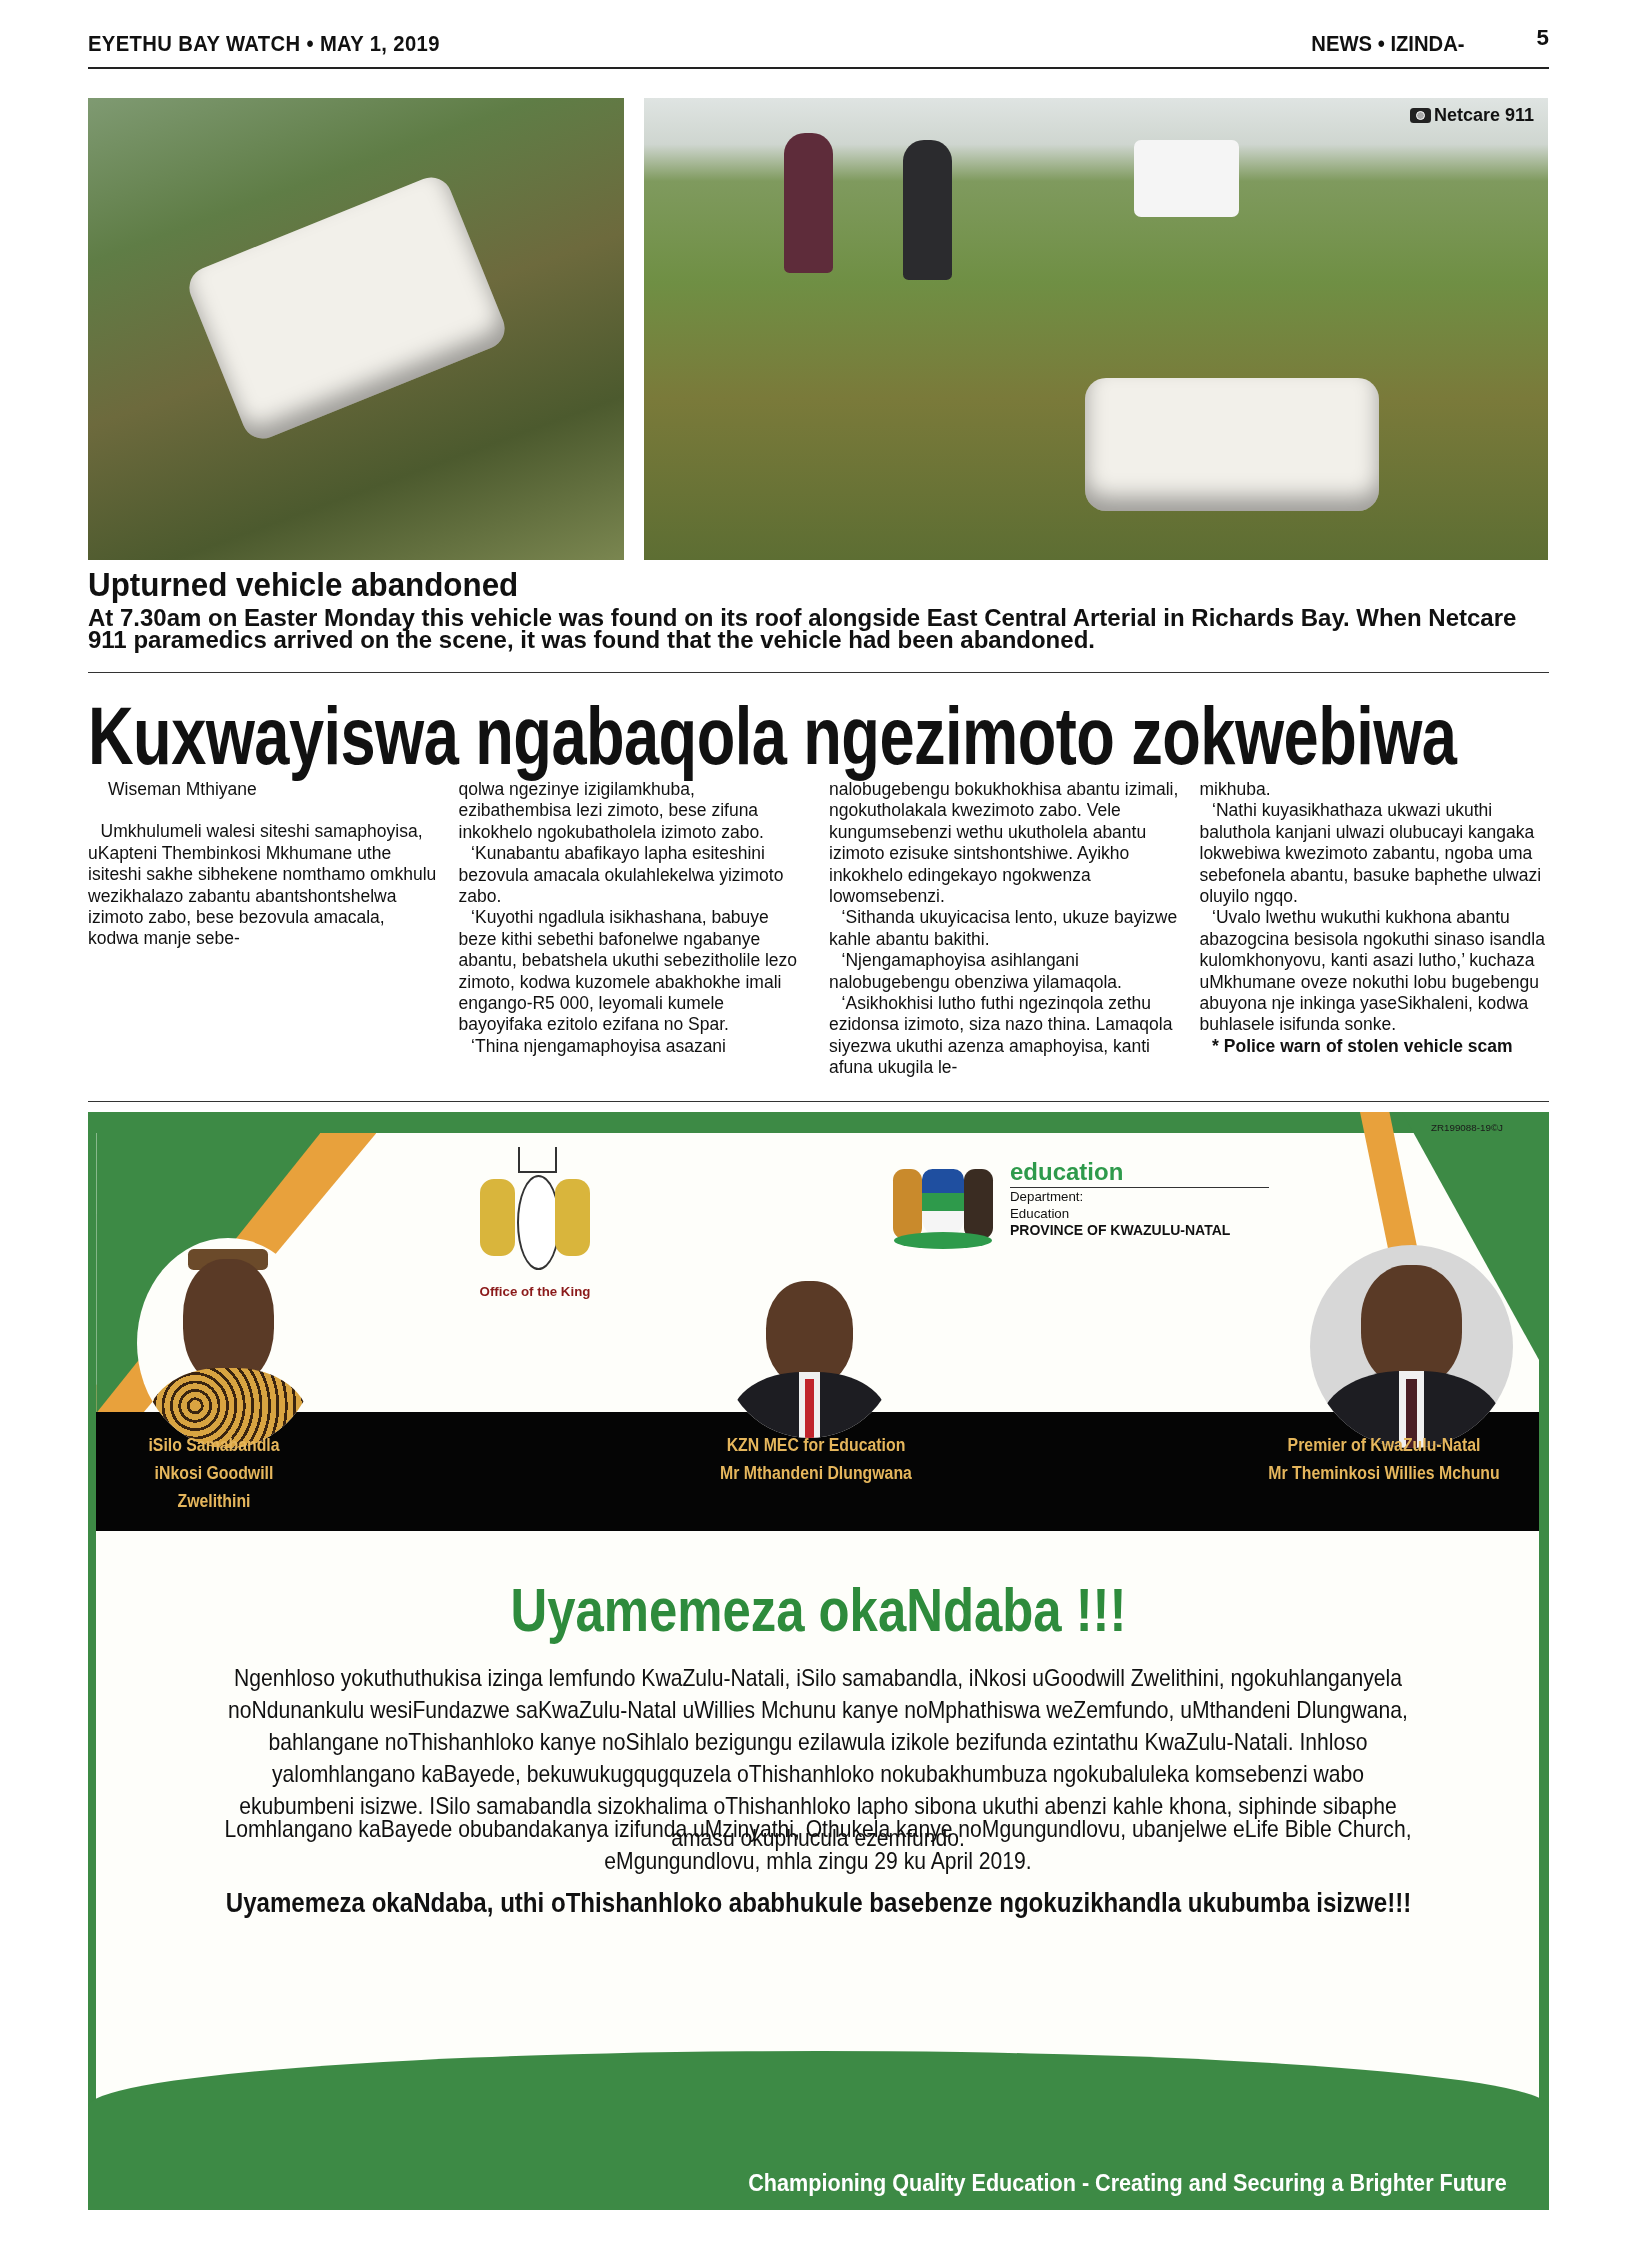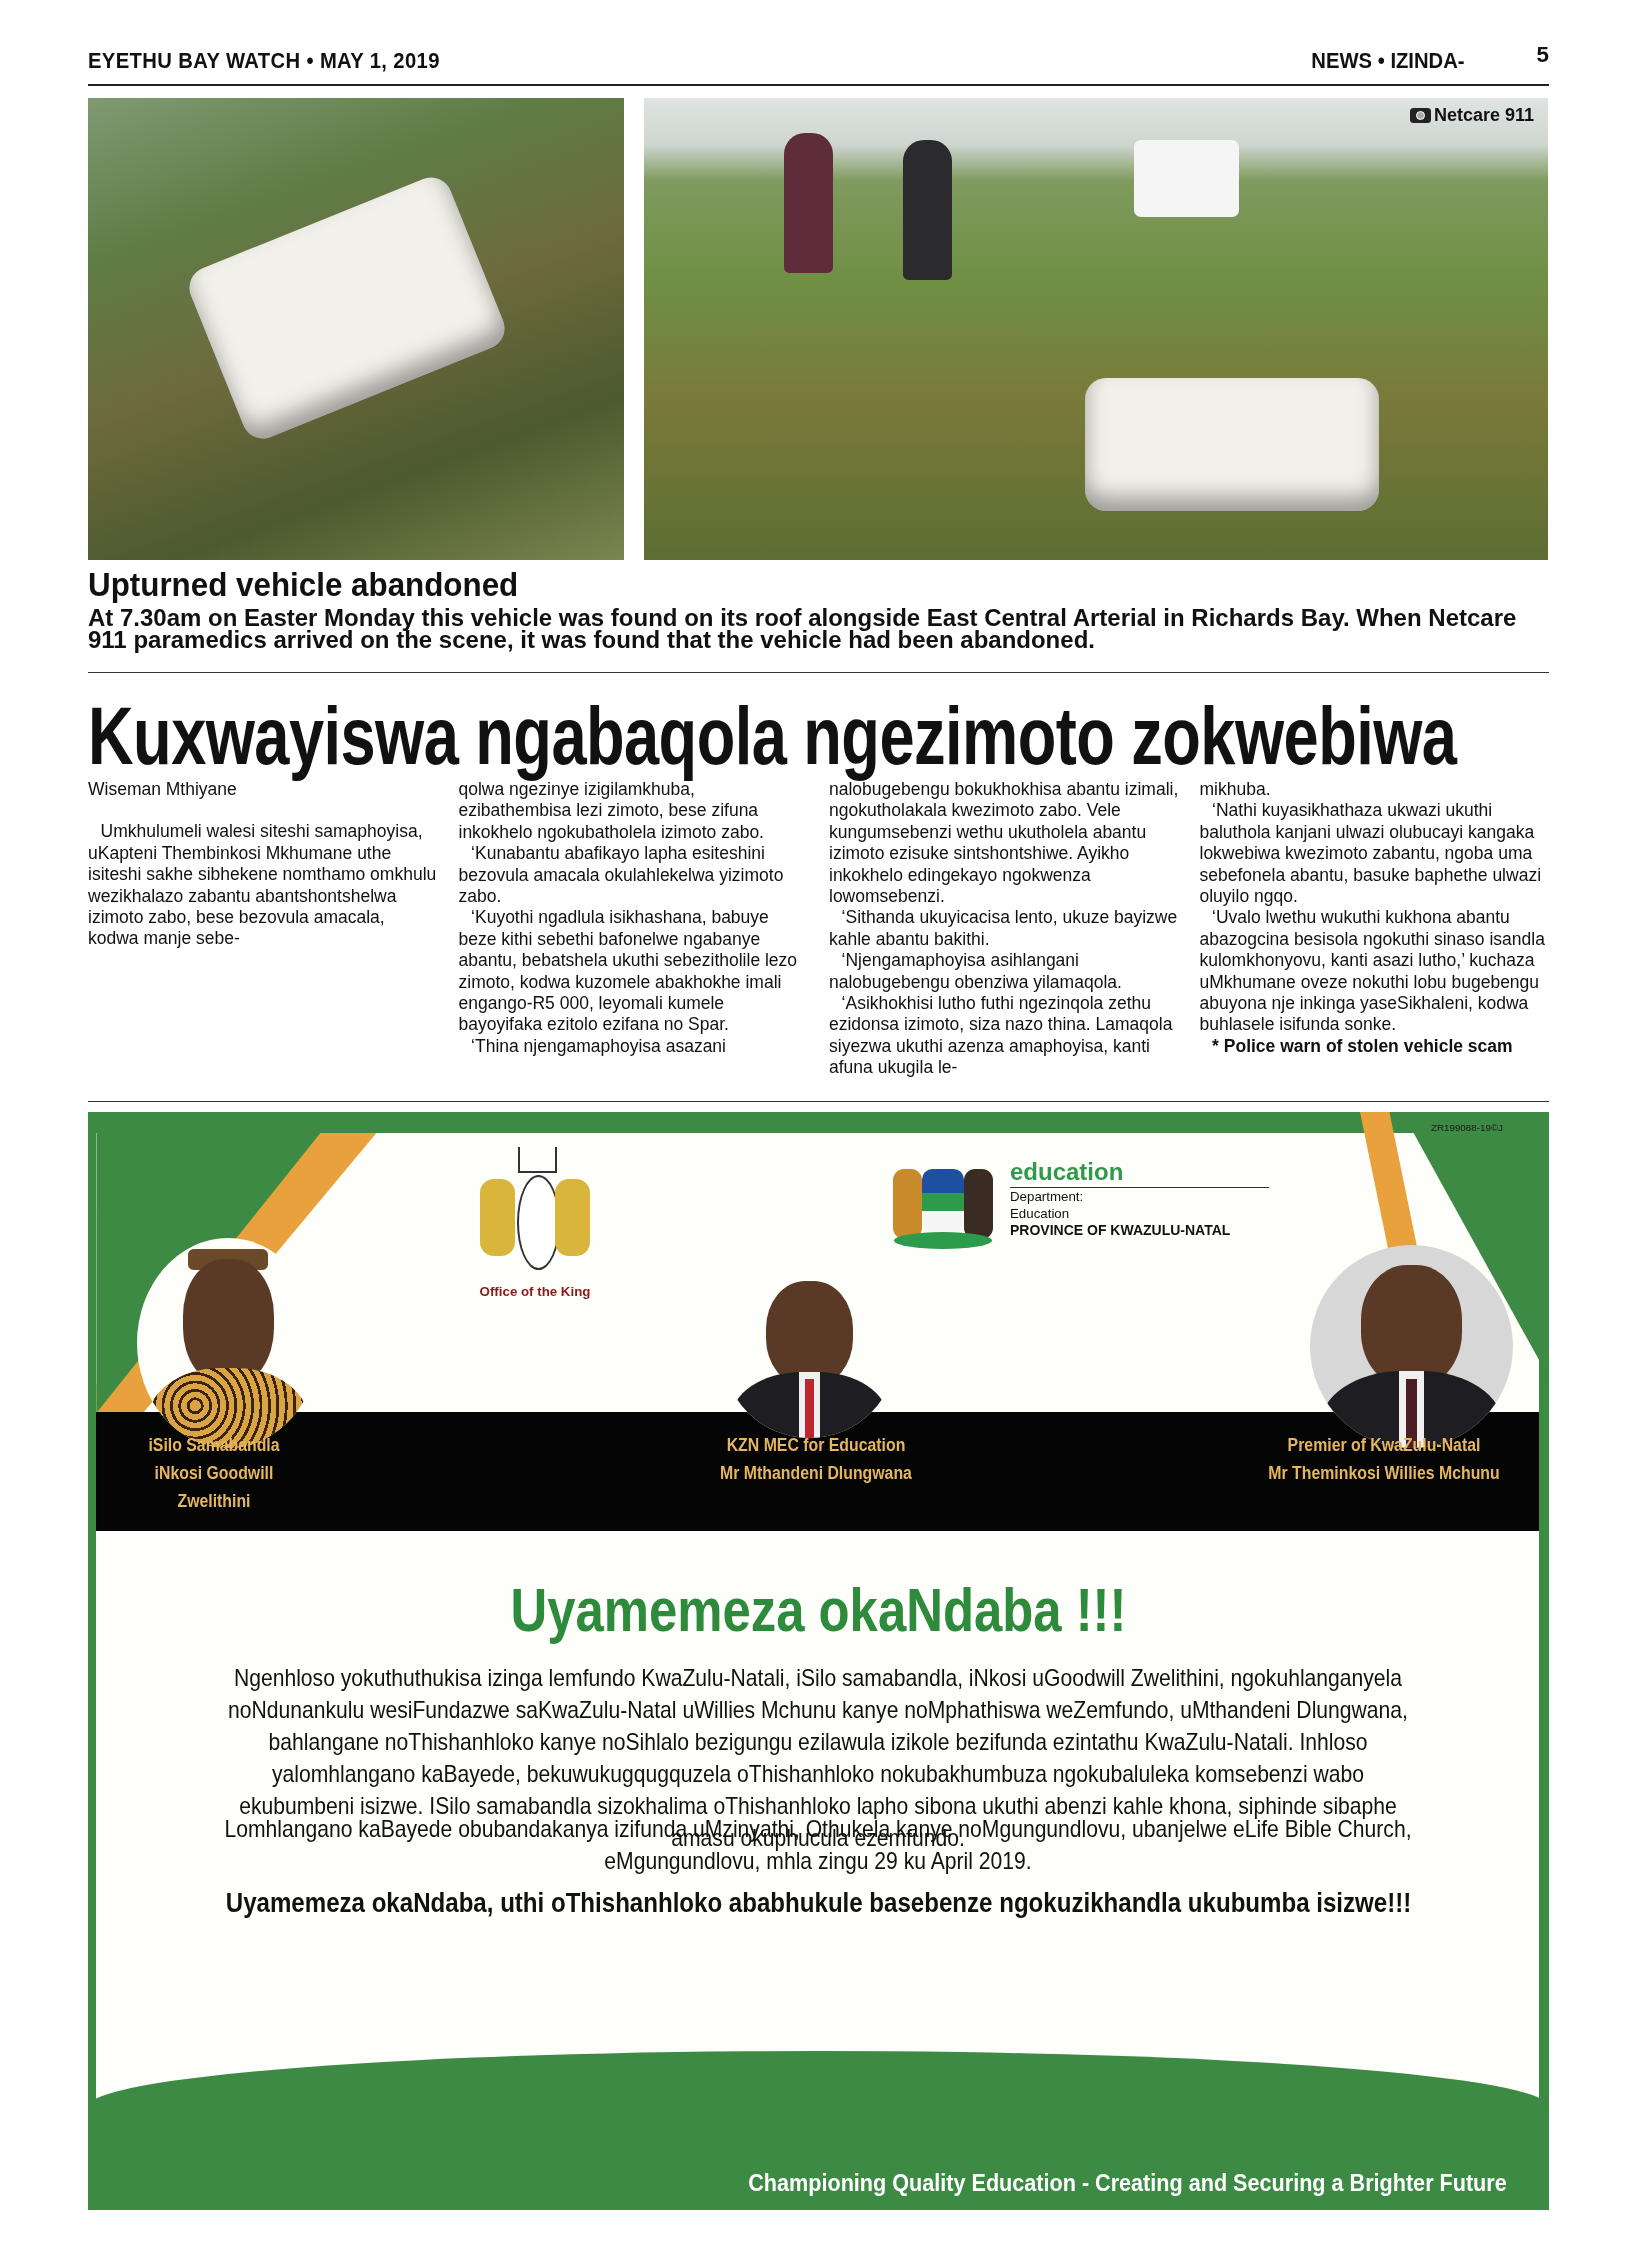--- a/index.html
+++ b/index.html
@@ -1,19 +1,19 @@
 <!DOCTYPE html>
 <html style="font-size:11.2px"><head>
 <meta charset="utf-8">
 <style>
   html, body { margin:0; padding:0; background:#ffffff; }
   body { width:1638px; height:2261px; position:relative; overflow:hidden; font-family:"Liberation Sans", sans-serif; color:#111; }
 
   
-  .masthead { position:absolute; left:88px; top:42px; width:1461px; height:42px; border-bottom:2.1px solid #222; }
+  .masthead { position:absolute; left:88px; top:25px; width:1461px; height:42px; border-bottom:2.1px solid #222; }
   .masthead .left { position:absolute; left:0; top:5.6px; font-weight:700; font-size:22px; letter-spacing:0.4px; transform:scaleX(0.92); transform-origin:left; }
   .masthead .right { position:absolute; right:84px; top:5.6px; font-weight:700; font-size:22px; transform:scaleX(0.92); transform-origin:right; }
   .masthead .pageno { position:absolute; right:0; top:0; font-weight:700; font-size:22.4px; }
 
   
   .photo { position:absolute; overflow:hidden; }
   .photo-left { left:88px; top:98px; width:536px; height:462px;
     background: linear-gradient(160deg,#7f9a72 0%,#5f7d46 25%,#6d6a3d 50%,#4c5a2e 75%,#7a8650 100%); }
   .photo-right { left:644px; top:98px; width:904px; height:462px;
     background: linear-gradient(180deg,#dfe4e2 0%,#cfd6d0 10%,#7f9a5e 18%,#6f8f44 40%,#7a7a3a 65%,#5d6e33 100%); }
@@ -31,21 +31,21 @@
   .caption-title { position:absolute; left:88px; top:566px; font-weight:700; font-size:33px; transform:scaleX(0.95); transform-origin:left; }
   .caption-body { position:absolute; left:88px; top:607px; width:1461px; font-weight:700; font-size:24px; line-height:22px; }
   .rule { position:absolute; left:88px; width:1461px; border-top:1.4px solid #333; }
 
   .headline { position:absolute; left:88px; top:690px; font-weight:700; font-size:81px; letter-spacing:-0.7px; transform:scaleX(0.78); transform-origin:left; white-space:nowrap; }
 
   .cols { position:absolute; left:88px; top:779px; width:1461px; display:flex; gap:21px; }
   .col { width:350px; font-size:17.5px; line-height:21.4px; }
   .col p { margin:0; }
   .col .ind { text-indent:12.6px; }
-  .col .byline { margin-bottom:21px; }
+  .col .byline { margin-bottom:21px;margin-left:20px; }
   .col strong { font-weight:700; }
 
   
   .ad { position:absolute; left:88px; top:1112px; width:1461px; height:1098px; background:#3d8a45; overflow:hidden; }
   .ad .white-panel { position:absolute; left:8.4px; top:21px; width:1443px; height:1037px; background:#fefefa; }
   .ad .stripe-tl { position:absolute; left:8.4px; top:21px; width:224px; height:280px; background:#3d8a45; clip-path:polygon(0 0,100% 0,0 100%); }
   .ad .stripe-tl-or { position:absolute; left:8.4px; top:21px; width:280px; height:336px; background:#e8a13c; clip-path:polygon(75% 0,100% 0,0 100%,0 75%); }
   .ad .stripe-tr { position:absolute; right:0; top:0; width:210px; height:266px; background:#3d8a45; clip-path:polygon(30% 0,100% 0,100% 100%); }
   .ad .stripe-tr-or { position:absolute; right:105px; top:0; width:84px; height:266px; background:#e8a13c; clip-path:polygon(0 0,35% 0,100% 100%,65% 100%); }
   .ad .ref { position:absolute; right:46px; top:9.8px; font-size:9.8px; color:#1a1a1a; }

